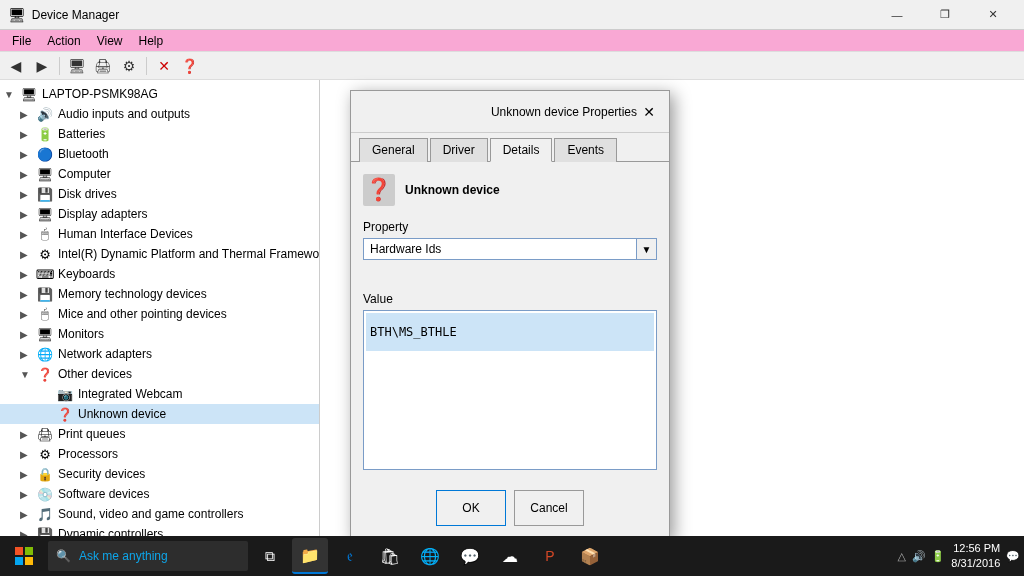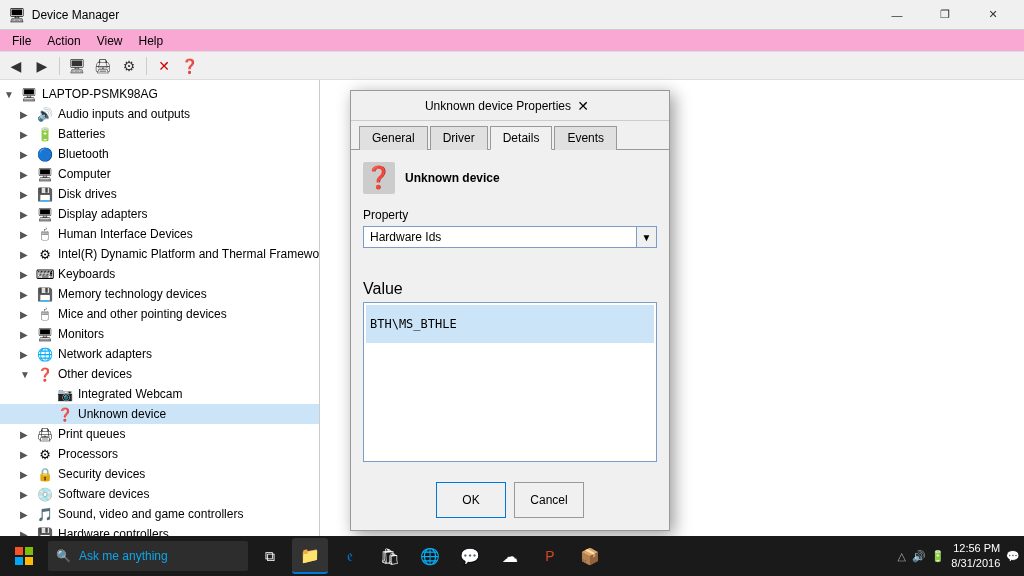--- a/index.html
+++ b/index.html
@@ -35,39 +35,39 @@
     
     .status-bar { height: 40px; background: #f0f0f0; border-top: 1px solid #ccc; display: flex; align-items: center; padding: 0 8px; }
 
     
     .taskbar { position: absolute; bottom: 0; left: 0; right: 0; height: 40px; background: #1a1a1a; display: flex; align-items: center; justify-content: space-between; padding: 0 4px; }
     .taskbar-left { display: flex; align-items: center; gap: 4px; }
     .start-btn { width: 40px; height: 40px; background: #1a1a1a; border: none; color: white; font-size: 18px; cursor: pointer; display: flex; align-items: center; justify-content: center; }
     .taskbar-icon { width: 36px; height: 36px; display: flex; align-items: center; justify-content: center; color: white; font-size: 16px; cursor: pointer; border-radius: 3px; }
     .taskbar-icon.active { background: #333; border-bottom: 2px solid #0078d7; }
     .dialog { width: 320px; background: #f0f0f0; border: 1px solid #999; box-shadow: 4px 4px 16px rgba(0,0,0,0.4); pointer-events: all; position: absolute; top: 90px; left: 350px; }
-    .dialog-title-bar { background: #f0f0f0; height: 30px; display: flex; align-items: center; justify-content: center; padding: 0 8px; border-bottom: 1px solid #ccc; }
+    .dialog-title-bar { background: #f0f0f0; height: 42px; display: flex; align-items: center; justify-content: flex-end; padding: 0 8px; border-bottom: 1px solid #ccc; }
     .dialog-title { font-size: 12px; font-weight: normal; }
     .dialog-close-btn { width: 24px; height: 22px; border: 1px solid transparent; background: transparent; cursor: pointer; font-size: 14px; display: flex; align-items: center; justify-content: center; }
 
     
     .tab-bar { display: flex; background: #f0f0f0; border-bottom: 1px solid #999; padding: 4px 8px 0; gap: 0; }
     .tab { padding: 4px 12px; font-size: 12px; cursor: pointer; border: 1px solid #999; border-bottom: none; background: #e0e0e0; margin-right: 2px; position: relative; top: 1px; }
     .tab.active { background: #f0f0f0; border-bottom: 1px solid #f0f0f0; z-index: 1; }
 
     
     .dialog-content { padding: 12px; }
     .device-header { display: flex; align-items: center; gap: 10px; margin-bottom: 14px; }
     .device-icon { width: 32px; height: 32px; background: #ccc; border-radius: 2px; display: flex; align-items: center; justify-content: center; font-size: 20px; color: #555; flex-shrink: 0; }
     .device-name { font-size: 12px; font-weight: bold; }
     .field-label { font-size: 12px; margin-bottom: 4px; }
     .dropdown-row { display: flex; align-items: center; gap: 0; margin-bottom: 8px; justify-content: space-between; }
     .dropdown { flex: 1; height: 22px; border: 1px solid #7a9cc7; background: white; padding: 2px 6px; font-size: 12px; appearance: none; outline: none; }
     .dropdown-arrow-btn { width: 20px; height: 22px; border: 1px solid #7a9cc7; border-left: none; background: #f0f0f0; cursor: pointer; display: flex; align-items: center; justify-content: center; font-size: 10px; }
-    .value-label { font-size: 16px; margin-bottom: 4px; margin-top: 32px; }
+    .value-label { font-size: 12px; margin-bottom: 4px; margin-top: 32px; }
     .value-box { width: 100%; height: 160px; border: 1px solid #7a9cc7; background: white; padding: 2px; overflow-y: auto; }
     .value-item { background: #cce4f7; padding: 12px 4px; font-size: 12px; font-family: monospace; }
 
     
     .dialog-buttons { display: flex; justify-content: center; gap: 8px; padding: 8px 12px 12px; }
     .dialog-btn { min-width: 70px; height: 36px; border: 1px solid #999; background: #f0f0f0; font-size: 12px; cursor: pointer; padding: 0 12px; }
     .dialog-btn.primary { border-color: #0078d7; }
 
     .search-box { display: flex; align-items: center; background: #2d2d2d; border-radius: 2px; padding: 0 8px; height: 30px; width: 200px; color: white; font-size: 12px; gap: 8px; }
     .taskbar-time { text-align: right; line-height: 1.4; }
@@ -239,21 +239,21 @@
 
     <div class="tree-item" style="padding-left:20px;">
       <span class="tree-toggle">▶</span>
       <span class="tree-icon">🎵</span>
       <span class="tree-label">Sound, video and game controllers</span>
     </div>
 
     <div class="tree-item" style="padding-left:20px;">
       <span class="tree-toggle">▶</span>
       <span class="tree-icon">💾</span>
-      <span class="tree-label">Hardware controllers</span>
+      <span class="tree-label">Dynamic controllers</span>
     </div>
 
   </div>
 
   <div style="flex:1; background: white;"></div>
 </div>
 
 <div class="status-bar"></div>
 
 <div class="dialog">

